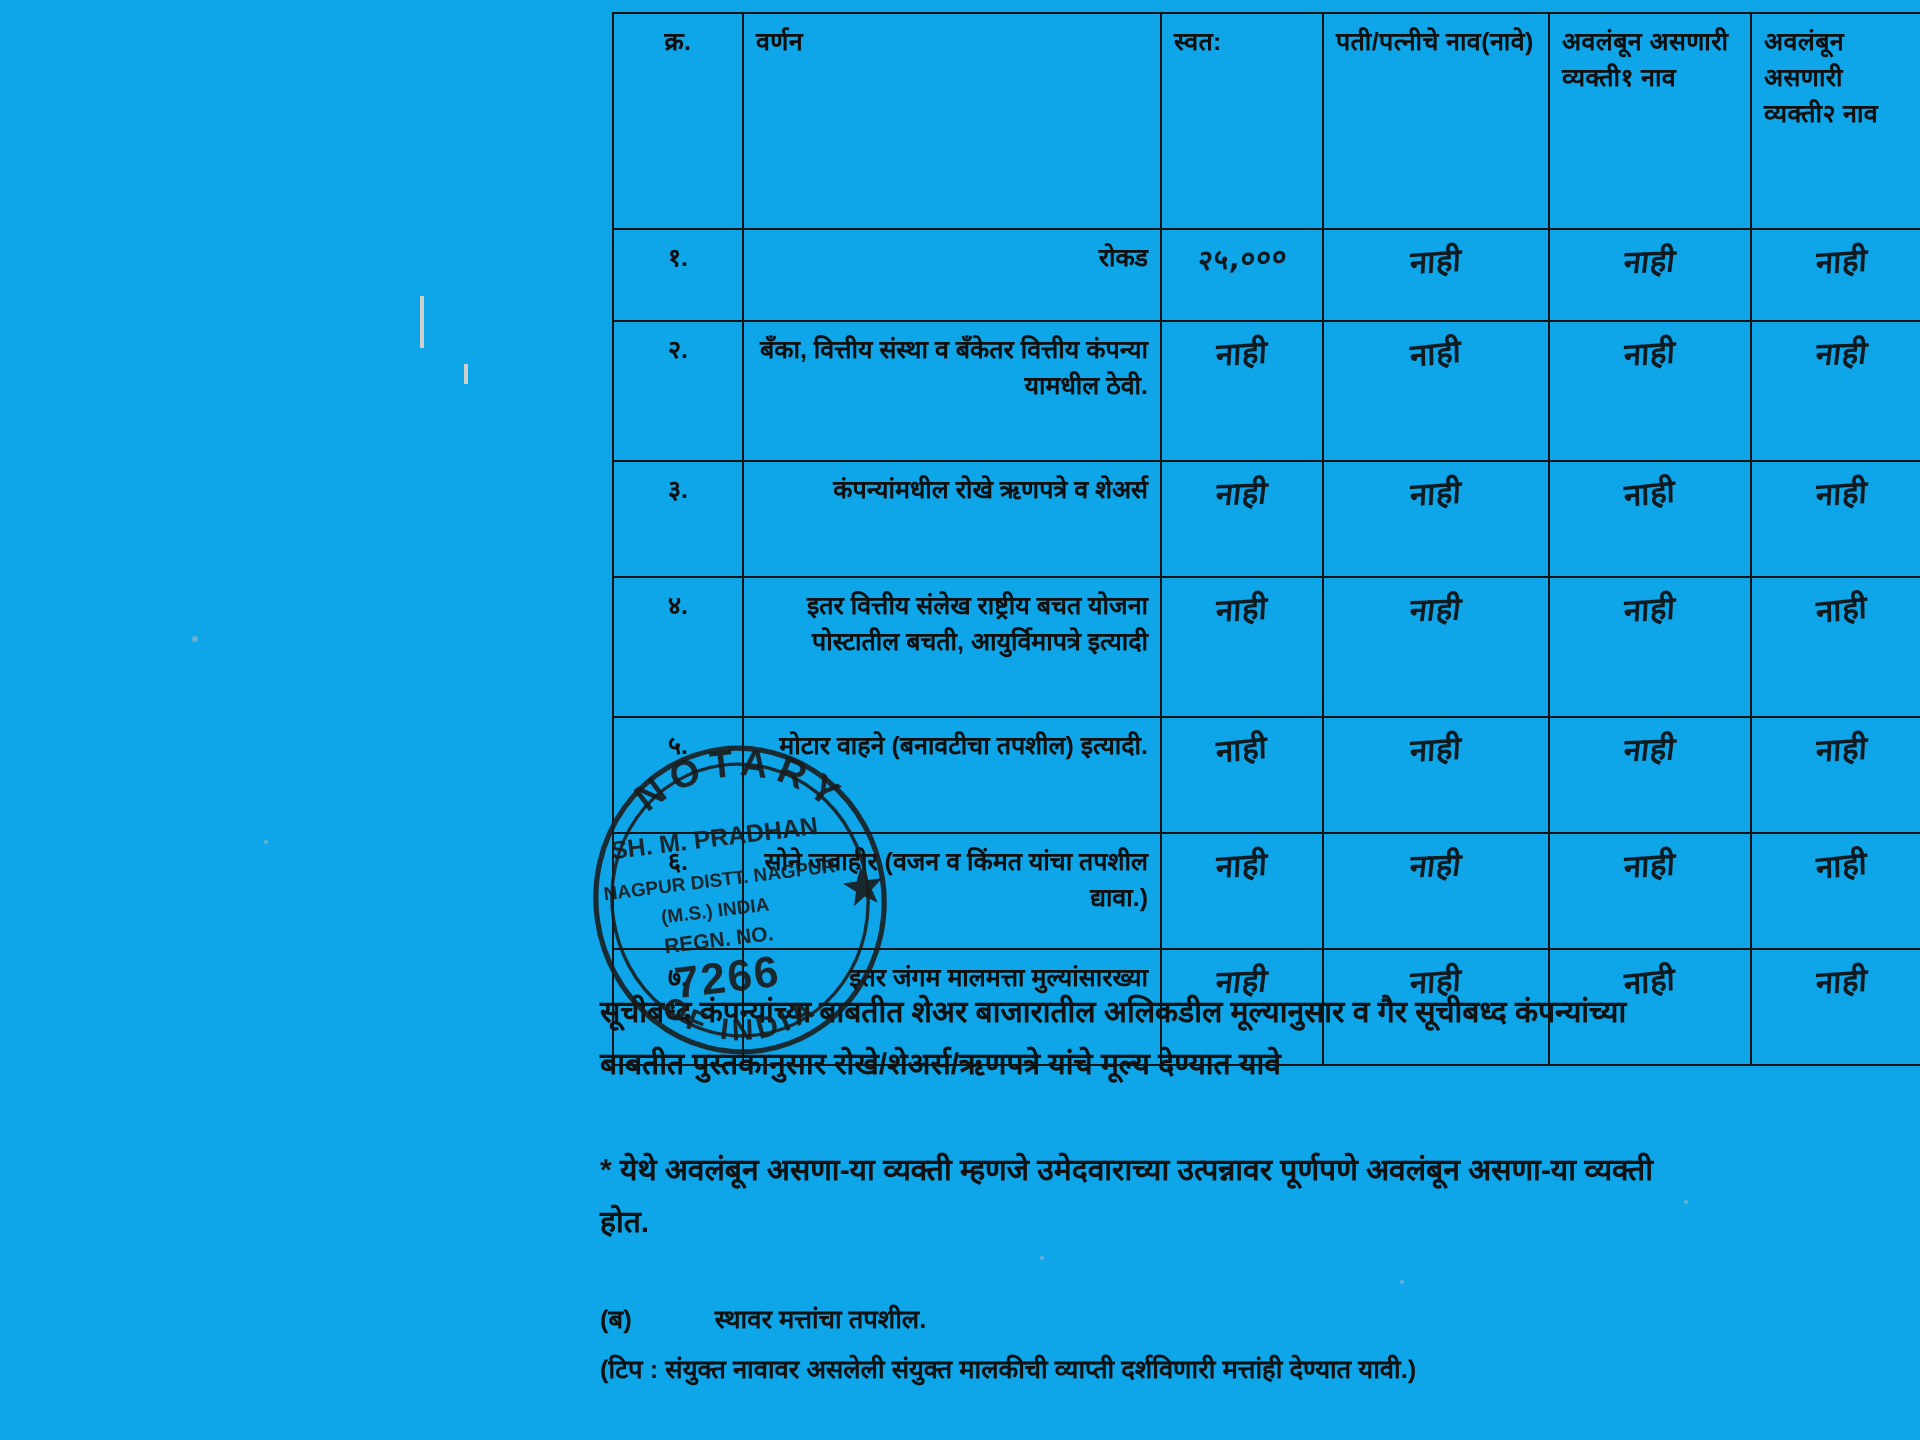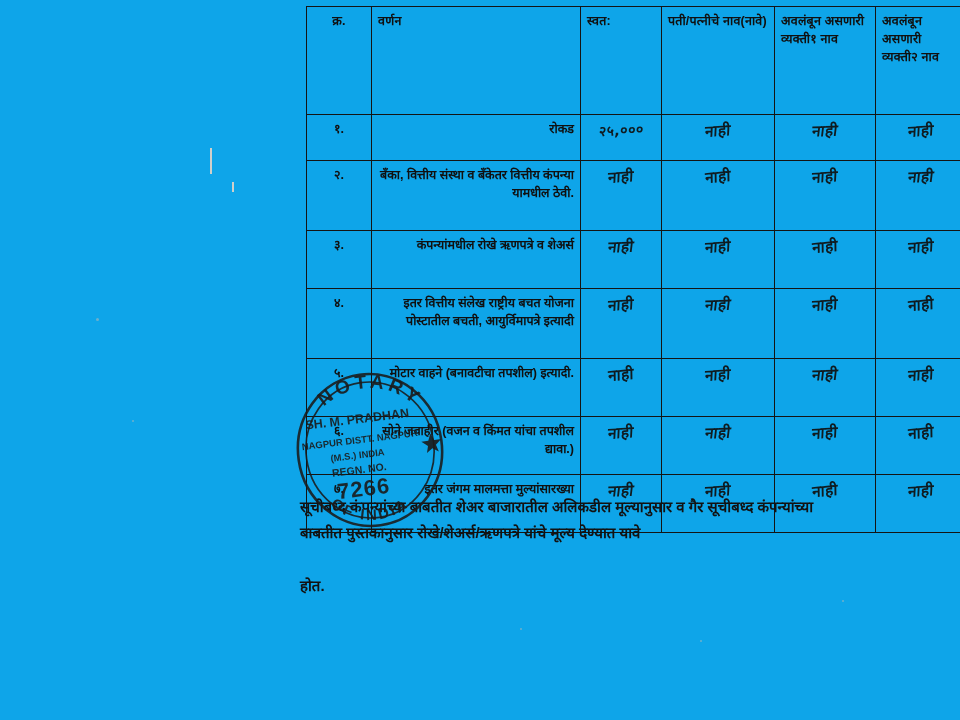--- a/index.html
+++ b/index.html
@@ -237,25 +237,31 @@
       </tr>
     </tbody>
   </table>
 
   <div class="notes">
     <div class="note-block">
       <div class="line">सूचीबध्द कंपन्यांच्या बाबतीत शेअर बाजारातील अलिकडील मूल्यानुसार व गैर सूचीबध्द कंपन्यांच्या</div>
       <div class="line">बाबतीत पुस्तकानुसार रोखे/शेअर्स/ऋणपत्रे यांचे मूल्य देण्यात यावे</div>
     </div>
     <div class="note-block note-star">
+      <div class="line">* येथे अवलंबून असणा-या व्यक्ती म्हणजे उमेदवाराच्या उत्पन्नावर पूर्णपणे अवलंबून असणा-या व्यक्ती</div>
       <div class="line">होत.</div>
     </div>
   </div>
 
   <div class="bottom-block">
+    <div>
+      <span>(ब)</span>
+      <span class="indent-b">स्थावर मत्तांचा तपशील.</span>
+    </div>
+    <div>(टिप : संयुक्त नावावर असलेली संयुक्त मालकीची व्याप्ती दर्शविणारी मत्तांही देण्यात यावी.)</div>
   </div>
 
   <div class="stamp">
     <svg width="176" height="182" viewBox="0 0 176 182" xmlns="http://www.w3.org/2000/svg">
       <defs>
         <path id="arcTop" d="M 22,96 A 66,66 0 0 1 154,96"></path>
         <path id="arcBot" d="M 26,100 A 62,62 0 0 0 150,100"></path>
       </defs>
       <g fill="none" stroke="#1b1b1b" stroke-width="2.6" opacity="0.88">
         <ellipse cx="88" cy="92" rx="72" ry="76" transform="rotate(-8 88 92)"></ellipse>

